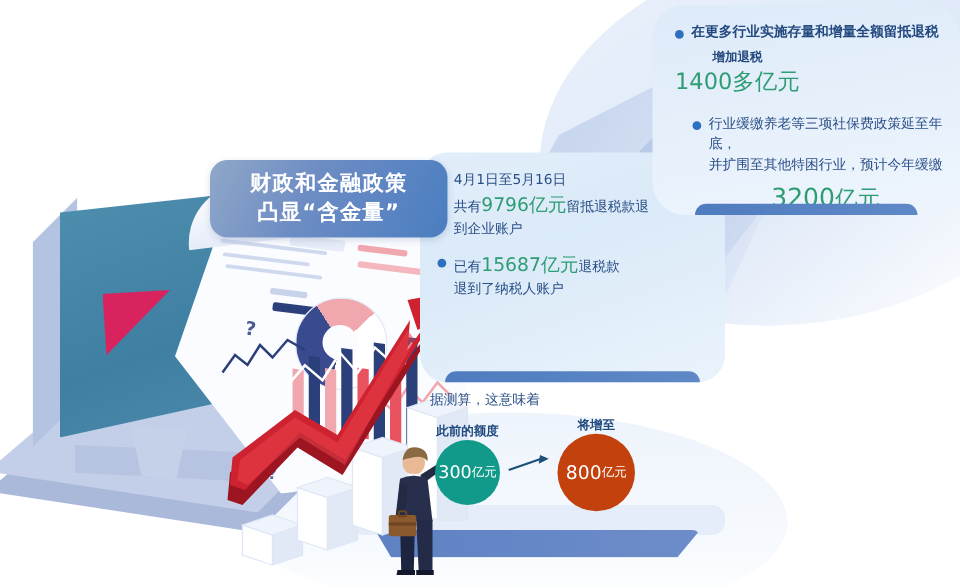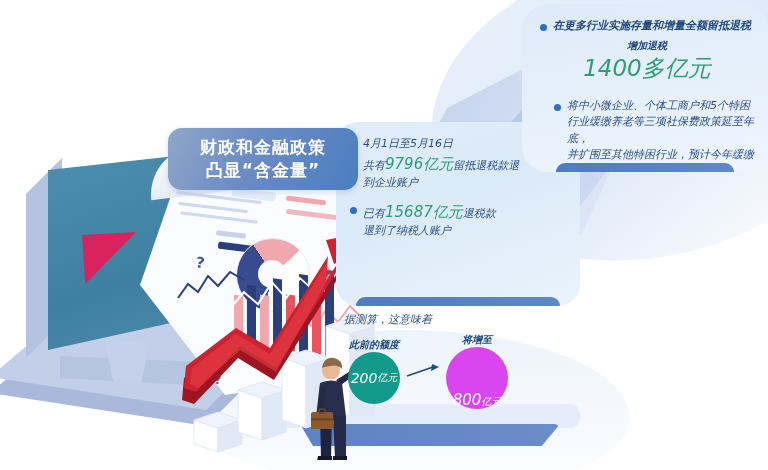--- a/index.html
+++ b/index.html
@@ -90,58 +90,58 @@
   
   #title-banner{position:absolute;left:168px;top:128px;width:190px;height:62px;
       border-radius:14px;
       background:linear-gradient(115deg,#8fa7c8 0%,#6d8cc4 42%,#4a7ec0 100%);
       display:flex;flex-direction:column;align-items:center;justify-content:center;
       box-shadow:0 2px 6px rgba(70,100,150,.22);z-index:7;}
   #title-banner span{color:#ffffff;font-weight:bold;font-size:17px;line-height:1.34;
       letter-spacing:1px;white-space:nowrap;}
 
   
-  .panel{position:absolute;border-radius:22px;overflow:hidden;z-index:6;font-style:italic;}
+  .panel{position:absolute;border-radius:22px;overflow:hidden;z-index:6;}
   .panel-foot{position:absolute;left:8%;right:8%;bottom:0;height:9px;
       background:linear-gradient(90deg,#4f7cc0,#5f88c6);border-radius:9px 9px 0 0;}
 
   #panel-main{left:336px;top:122px;width:244px;height:184px;
       background:linear-gradient(160deg,#e2eefa 0%,#dbeaf8 40%,#e9f3fc 100%);}
   #panel-bottom{left:330px;top:300px;width:238px;height:136px;background:transparent;}
   #panel-top{left:522px;top:4px;width:246px;height:168px;
       background:linear-gradient(170deg,#ddeaf8 0%,#e6f0fb 50%,#eef5fd 100%);
       border-radius:26px;}
 
   .row{display:flex;gap:6px;align-items:flex-start;}
   .dot{flex:0 0 auto;width:7px;height:7px;border-radius:50%;background:#2f6fc0;margin-top:6px;}
   .dot.sm{width:6px;height:6px;background:#3a72bd;}
   .ctext{color:#2a4f86;font-size:11px;line-height:1.5;}
-  .num{color:#2f9d74;font-size:23px;font-weight:normal;letter-spacing:0;}
+  .num{color:#2f9d74;font-size:18px;font-weight:normal;letter-spacing:0;}
   .num-inline{color:#2f9d74;font-size:15px;}
   .lbl{color:#23497f;font-size:10px;font-weight:bold;}
   .center{text-align:center;}
 
   
   #pm-inner{position:absolute;left:14px;top:14px;right:12px;}
   .item{margin-bottom:9px;}
 
   
   #pb-inner{position:absolute;left:10px;top:6px;right:8px;}
   .circles{display:flex;align-items:center;gap:6px;margin-top:4px;margin-left:8px;}
   .circ{border-radius:50%;background:#119a8a;display:flex;align-items:center;
         justify-content:center;color:#ffffff;}
   .circ.small{width:52px;height:52px;font-size:14px;}
-  .circ.big{width:62px;height:62px;font-size:15px;background:#d946ef;align-items:flex-end;}
+  .circ.big{width:62px;height:62px;font-size:15px;background:#c2410c;}
   .circ .unit{font-size:10px;}
   .caplbl{color:#1f4a7e;font-size:10px;font-weight:bold;text-align:center;}
   #arrow-sm{width:34px;height:14px;position:relative;}
 
   
   #pt-inner{position:absolute;left:18px;top:14px;right:14px;}
-  .two-col{display:flex;justify-content:center;margin-top:4px;}
+  .two-col{display:flex;justify-content:flex-start;margin-top:4px;}
   .col{text-align:center;}
 </style>
 </head>
 <body>
 
 <div id="stage">
 
   <div class="blob" id="bg-sweep-right"></div>
   <div class="blob" id="bg-sweep-mid"></div>
   <div class="blob" id="bg-sweep-lowleft"></div>
@@ -285,21 +285,21 @@
   </div>
 
   <div class="panel" id="panel-bottom">
     <div id="pb-inner">
       <div class="ctext" style="margin-top:6px;margin-left:4px;">据测算，这意味着</div>
 
       <div class="circles">
         <div>
           <div class="caplbl">此前的额度</div>
           <div class="circ small">
-            <span>200</span>
+            <span>300</span>
               <span class="unit">亿元</span>
           </div>
         </div>
         <svg id="arrow-sm" viewBox="0 0 34 14">
           <line x1="1" y1="12" x2="27" y2="3" stroke="#1a4f78" stroke-width="1.6"></line>
           <polygon points="26,0 33,3 25,7" fill="#1a4f78"></polygon>
         </svg>
         <div>
           <div class="caplbl">将增至</div>
           <div class="circ big">
@@ -322,21 +322,20 @@
       <div class="two-col">
         <div class="col">
           <div class="lbl">增加退税</div>
           <div><span class="num">1400</span><span class="num unit">多</span><span class="num unit">亿元</span></div>
         </div>
       </div>
 
       <div class="row" style="margin-top:14px;margin-left:14px;">
         <div class="dot"></div>
         <div class="ctext" style="flex:1;">
-          <div>将中小微企业、个体工商户和5个特困</div>
           <div>行业缓缴养老等三项社保费政策延至年底，</div>
           <div>并扩围至其他特困行业，预计今年缓缴</div>
           <div class="center" style="margin-top:3px;">
             <span class="num" style="font-size:20px;">3200</span><span class="num unit">亿元</span>
           </div>
         </div>
       </div>
 
     </div>
     <div class="panel-foot" style="left:14%;right:14%;"></div>

